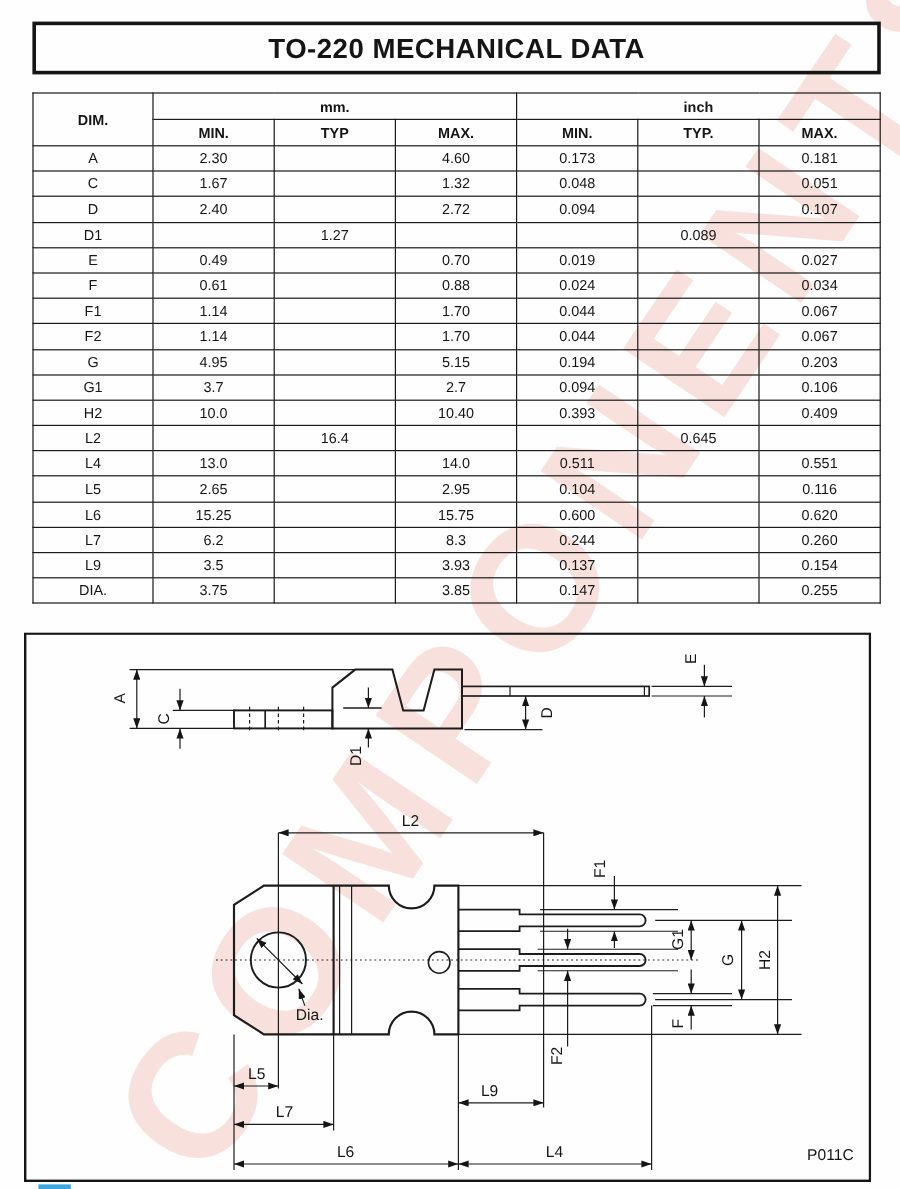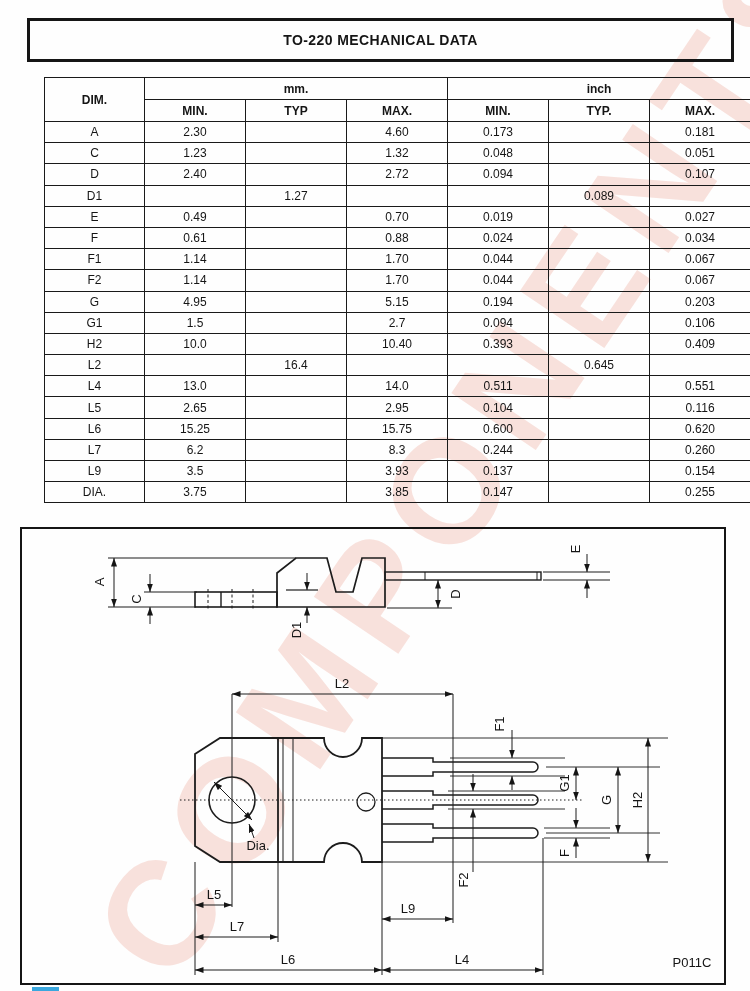--- a/index.html
+++ b/index.html
@@ -5,23 +5,23 @@
   html,body{margin:0;padding:0;background:#e8e8e8;}
   #page{position:relative;width:750px;height:991px;background:#fefefe;overflow:hidden;
         font-family:"Liberation Sans","DejaVu Sans",sans-serif;color:#151515;}
   
   #watermark{position:absolute;left:60px;top:912px;transform-origin:0 0;transform:rotate(-56deg);
              font-size:148px;font-weight:bold;letter-spacing:16px;white-space:nowrap;
              color:rgba(242,187,176,0.42);z-index:1;user-select:none;}
   
   #title-box{position:absolute;left:27px;top:18px;width:707px;height:44px;border:3px solid #151515;
              box-sizing:border-box;display:flex;align-items:center;justify-content:center;z-index:2;background:transparent;}
-  #title-box h1{margin:0;font-size:14px;font-weight:bold;letter-spacing:.4px;}
-  
-  #dim-table{position:absolute;left:44px;top:77px;width:707px;border-collapse:collapse;z-index:2;table-layout:fixed;}
+  #title-box h1{margin:0;font-size:23px;font-weight:bold;letter-spacing:.4px;}
+  
+  #dim-table{position:absolute;left:27px;top:77px;width:707px;border-collapse:collapse;z-index:2;table-layout:fixed;}
   #dim-table th,#dim-table td{border:1.5px solid #1a1a1a;text-align:center;vertical-align:middle;
              font-size:12px;padding:0;background:transparent;overflow:hidden;}
   #dim-table th{font-weight:bold;height:21px;}
   #dim-table td{font-weight:normal;height:20.2px;}
   col.c-dim{width:100px;} col.c-n{width:101px;}
   
   #drawing-box{position:absolute;left:20px;top:527px;width:706px;height:458px;z-index:2;}
   svg text{font-family:"Liberation Sans","DejaVu Sans",sans-serif;font-size:13px;fill:#151515;}
   
   #logo-chip{position:absolute;left:32px;top:987px;width:27px;height:8px;z-index:3;}
@@ -67,21 +67,21 @@
           <td>A</td>
           <td>2.30</td>
           <td></td>
           <td>4.60</td>
           <td>0.173</td>
           <td></td>
           <td>0.181</td>
         </tr>
         <tr>
           <td>C</td>
-          <td>1.23</td>
+          <td>1.67</td>
           <td></td>
           <td>1.32</td>
           <td>0.048</td>
           <td></td>
           <td>0.051</td>
         </tr>
         <tr>
           <td>D</td>
           <td>2.40</td>
           <td></td>
@@ -139,21 +139,21 @@
           <td>G</td>
           <td>4.95</td>
           <td></td>
           <td>5.15</td>
           <td>0.194</td>
           <td></td>
           <td>0.203</td>
         </tr>
         <tr>
           <td>G1</td>
-          <td>1.5</td>
+          <td>3.7</td>
           <td></td>
           <td>2.7</td>
           <td>0.094</td>
           <td></td>
           <td>0.106</td>
         </tr>
         <tr>
           <td>H2</td>
           <td>10.0</td>
           <td></td>

